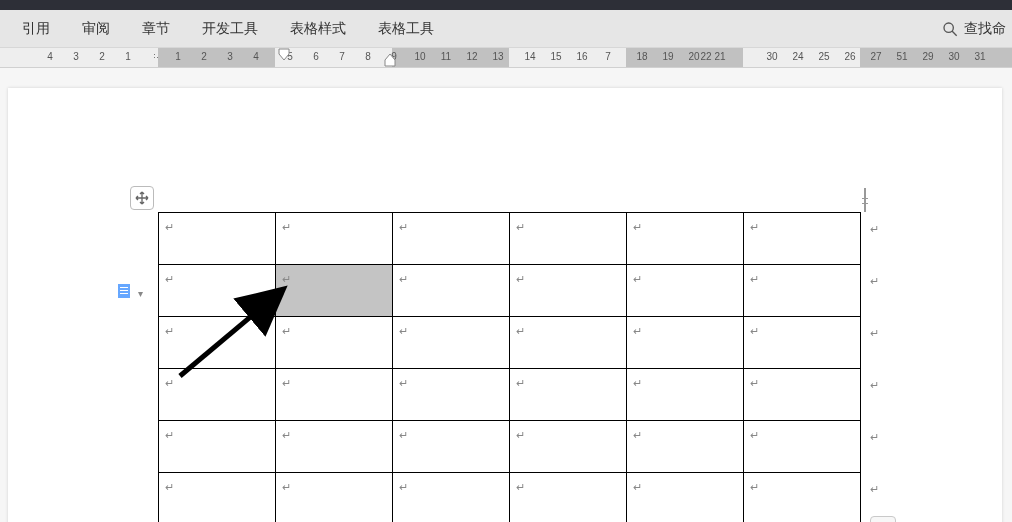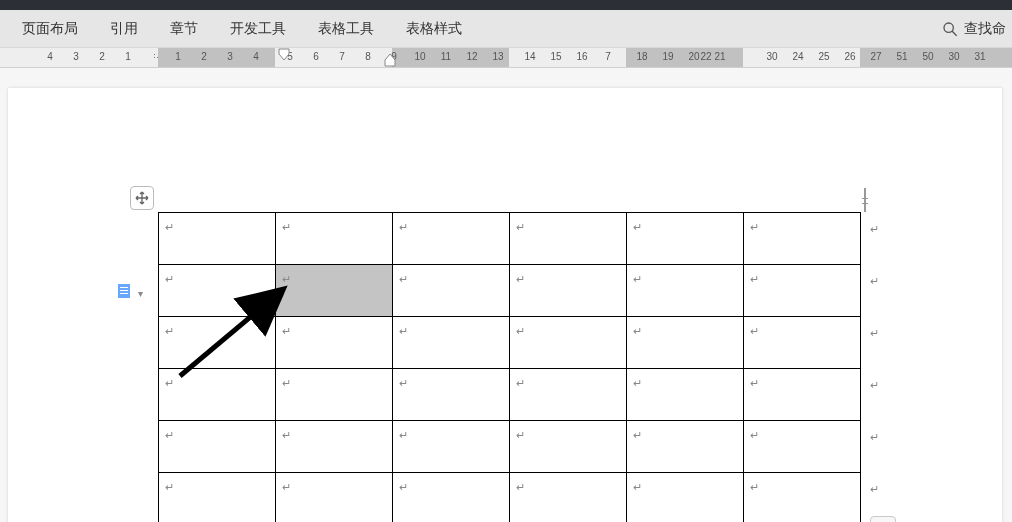--- a/index.html
+++ b/index.html
@@ -82,36 +82,36 @@
   }
 
 </style>
 </head>
 <body>
 
 <div class="titlebar"></div>
 
 <div class="menubar">
   <div class="menu-item">
-      <span>页面布局</span>
-    </div>
-  <div class="menu-item">
       <span>引用</span>
     </div>
   <div class="menu-item">
+      <span>审阅</span>
+    </div>
+  <div class="menu-item">
       <span>章节</span>
     </div>
   <div class="menu-item">
       <span>开发工具</span>
     </div>
   <div class="menu-item">
+      <span>表格样式</span>
+    </div>
+  <div class="menu-item">
       <span>表格工具</span>
-    </div>
-  <div class="menu-item">
-      <span>表格样式</span>
     </div>
   <div class="spacer"></div>
   <div class="search">
     <svg viewBox="0 0 24 24">
         <circle cx="10" cy="10" r="7"></circle>
         <line x1="15" y1="15" x2="22" y2="22"></line>
       </svg>
     <span>查找命</span>
   </div>
 </div>
@@ -159,21 +159,21 @@
   <span class="num" style="left:662px">19</span>
   <span class="num" style="left:688px">20</span>
   <span class="num" style="left:714px">21</span>
   <span class="num" style="left:700px">22</span>
   <span class="num" style="left:766px">30</span>
   <span class="num" style="left:792px">24</span>
   <span class="num" style="left:818px">25</span>
   <span class="num" style="left:844px">26</span>
   <span class="num" style="left:870px">27</span>
   <span class="num" style="left:896px">51</span>
-  <span class="num" style="left:922px">50</span>
+  <span class="num" style="left:922px">29</span>
   <span class="num" style="left:948px">30</span>
   <span class="num" style="left:974px">31</span>
 
   <svg class="indent-marker" style="left:278px" width="12" height="20">
       <polygon points="1,1 11,1 11,6 6,12 1,6" fill="#fff" stroke="#888"></polygon>
     </svg>
   <svg class="indent-marker" style="left:384px" width="12" height="20">
       <polygon points="6,6 11,12 11,18 1,18 1,12" fill="#fff" stroke="#888"></polygon>
     </svg>
 </div>

